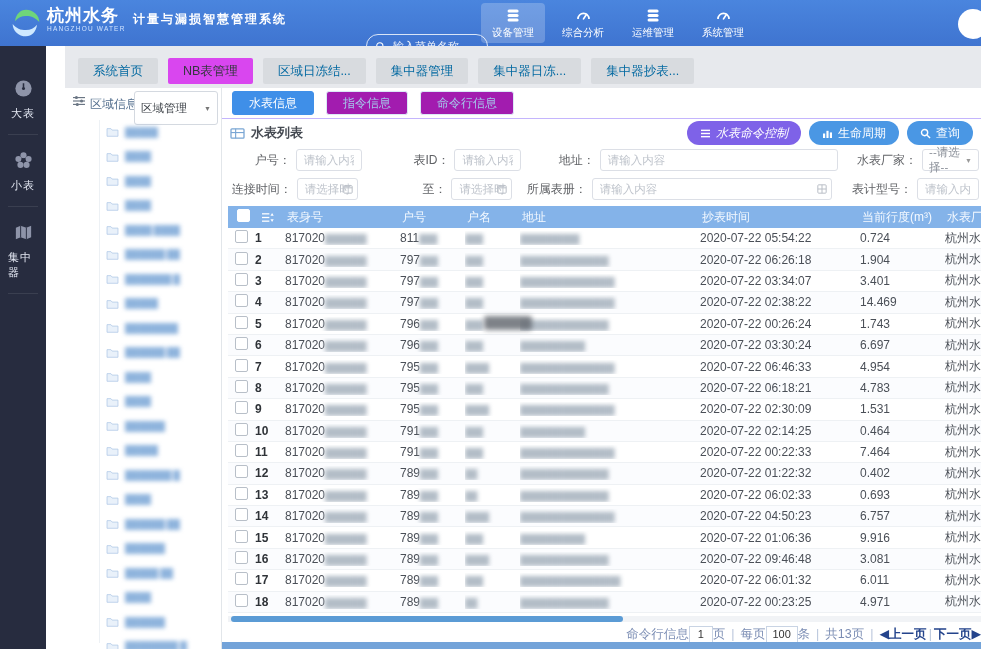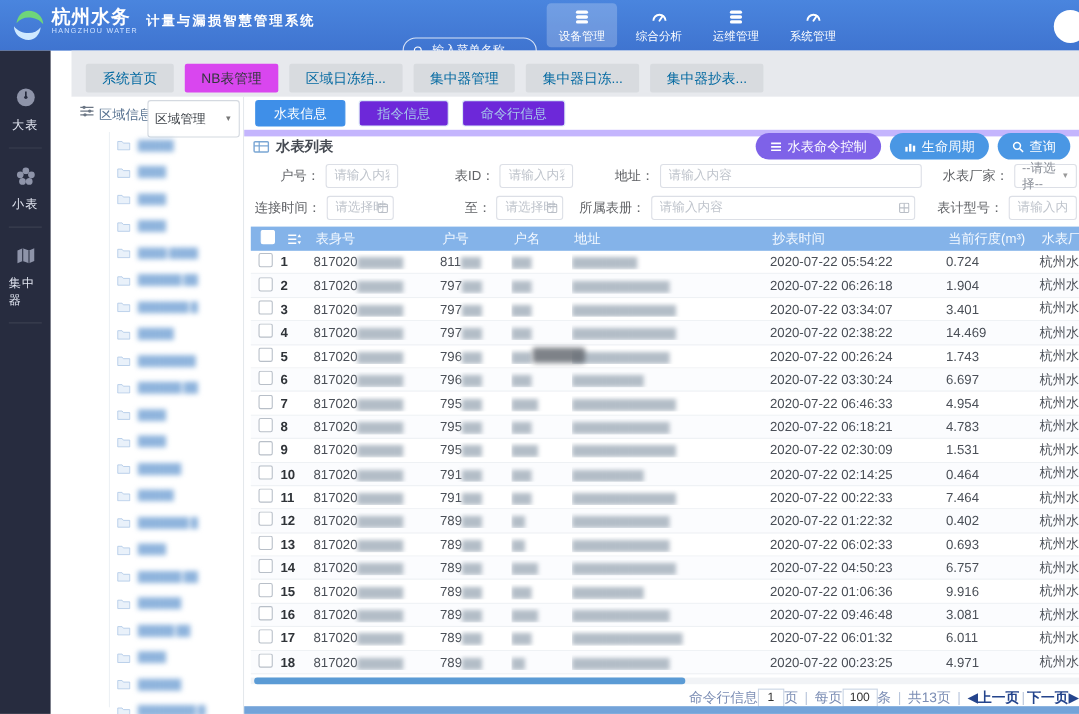--- a/index.html
+++ b/index.html
@@ -10,21 +10,21 @@
           background:linear-gradient(180deg,#4a85de,#3f74d0);}
   .logo{position:absolute;left:10px;top:7px;width:32px;height:32px;}
   .brand{position:absolute;left:47px;top:6px;color:#fff;}
   .brand .b1{font-size:17px;font-weight:bold;letter-spacing:1px;line-height:19px;}
   .brand .b2{font-size:6.5px;letter-spacing:1.2px;color:#cfe2ff;}
   .title{position:absolute;left:133px;top:11px;color:#fff;font-size:12px;font-weight:bold;letter-spacing:2px;}
   .search{position:absolute;left:366px;top:11px;width:104px;height:22px;border:1px solid rgba(255,255,255,.8);
           border-radius:12px;display:flex;align-items:center;padding:0 8px;gap:5px;color:#fff;margin-top:23px;}
   .search input{flex:1;min-width:0;background:transparent;border:none;outline:none;color:#fff;font-size:11px;}
   .search input::placeholder{color:rgba(255,255,255,.92);}
-  .nav{position:absolute;left:497px;top:3px;display:flex;gap:6px;}
+  .nav{position:absolute;left:481px;top:3px;display:flex;gap:6px;}
   .nav-item{width:64px;height:40px;display:flex;flex-direction:column;align-items:center;justify-content:center;
             gap:2px;color:#fff;border-radius:4px;cursor:pointer;}
   .nav-item.active{background:rgba(255,255,255,.22);}
   .nav-item .lbl{font-size:10.5px;}
   .avatar{position:absolute;left:958px;top:9px;width:30px;height:30px;border-radius:50%;background:#fff;}
   
   .rail{position:absolute;top:46px;left:0;width:46px;bottom:0;background:#272c3f;}
   .rail-item{margin:0 8px;padding:15px 0 13px;display:flex;flex-direction:column;align-items:center;gap:7px;
              border-bottom:1px solid rgba(255,255,255,.09);color:#e3e7f2;cursor:pointer;}
   .rail-item:first-child{padding-top:32px;}
@@ -47,32 +47,32 @@
             background:#fff;display:flex;align-items:center;justify-content:space-between;padding:16px 6px;
             font-size:11.5px;color:#3a3f45;cursor:pointer;box-sizing:border-box;}
   .tree-sel .arr{font-size:7px;color:#777;}
   .tree-list{position:absolute;top:32px;left:0;right:0;bottom:0;overflow:hidden;}
   .tree-list::before{content:"";position:absolute;left:34px;top:0;bottom:6px;width:1px;background:#edf1f5;}
   .tree-item{display:flex;align-items:center;gap:6px;height:24.5px;padding-left:41px;cursor:pointer;}
   .mask{filter:blur(2px);color:#b3bdc7;font-size:9px;letter-spacing:-0.5px;white-space:nowrap;}
   .tmaskblue{filter:blur(2.2px);color:#8fb4dd;font-size:10px;letter-spacing:-0.5px;white-space:nowrap;overflow:hidden;}
   
   .main{position:absolute;top:88px;left:222px;right:0;bottom:0;background:#fff;}
-  .subtabs{position:absolute;top:0;left:0;right:0;height:30px;border-bottom:6px solid #c4b5fd;
+  .subtabs{position:absolute;top:0;left:0;right:0;height:30px;border-bottom:1px solid #c4b5fd;
            display:flex;align-items:center;gap:12px;padding-left:10px;}
   .stab{height:22px;line-height:22px;padding:0 16px;border-radius:3px;font-size:12px;cursor:pointer;
-        background:#6d28d9;border:1px solid #dbe9f7;color:#a5c7ea;}
+        background:#a21caf;border:1px solid #dbe9f7;color:#a5c7ea;}
   .stab.active{background:#3f8fe8;border-color:#3f8fe8;color:#fff;}
   .toolbar{position:absolute;top:30px;left:0;right:0;height:30px;display:flex;align-items:center;padding:0 8px;}
   .sec-title{display:flex;align-items:center;gap:6px;font-size:13px;color:#454a52;font-weight:bold;}
   .sec-title .sic{color:#7aa6d4;}
   .tb-btns{margin-left:auto;display:flex;gap:8px;}
   .btn{height:24px;border-radius:13px;border:none;color:#fff;font-size:12px;display:flex;align-items:center;
        gap:5px;padding:0 13px;cursor:pointer;font-family:inherit;}
-  .btn-purple{background:#7e62e8;}
+  .btn-purple{background:#7e62e8;font-style:italic;}
   .btn-blue{background:#4a97e4;}
   
   .filters{position:absolute;top:60px;left:8px;right:2px;}
   .frow{display:flex;align-items:center;height:24px;margin-bottom:5px;}
   .flabel{font-size:12px;color:#606266;text-align:right;white-space:nowrap;}
   .w75{width:68px;} .w95{width:98px;} .w80{width:82px;} .w85{width:88px;}
   .fin{height:22px;border:1px solid #dcdfe6;border-radius:3px;font-size:11.5px;color:#333;
        padding:0 7px;margin-left:5px;outline:none;font-family:inherit;box-sizing:border-box;}
   .fin::placeholder{color:#bfc4cc;}
   .iw{position:relative;margin-left:5px;display:flex;align-items:center;}

